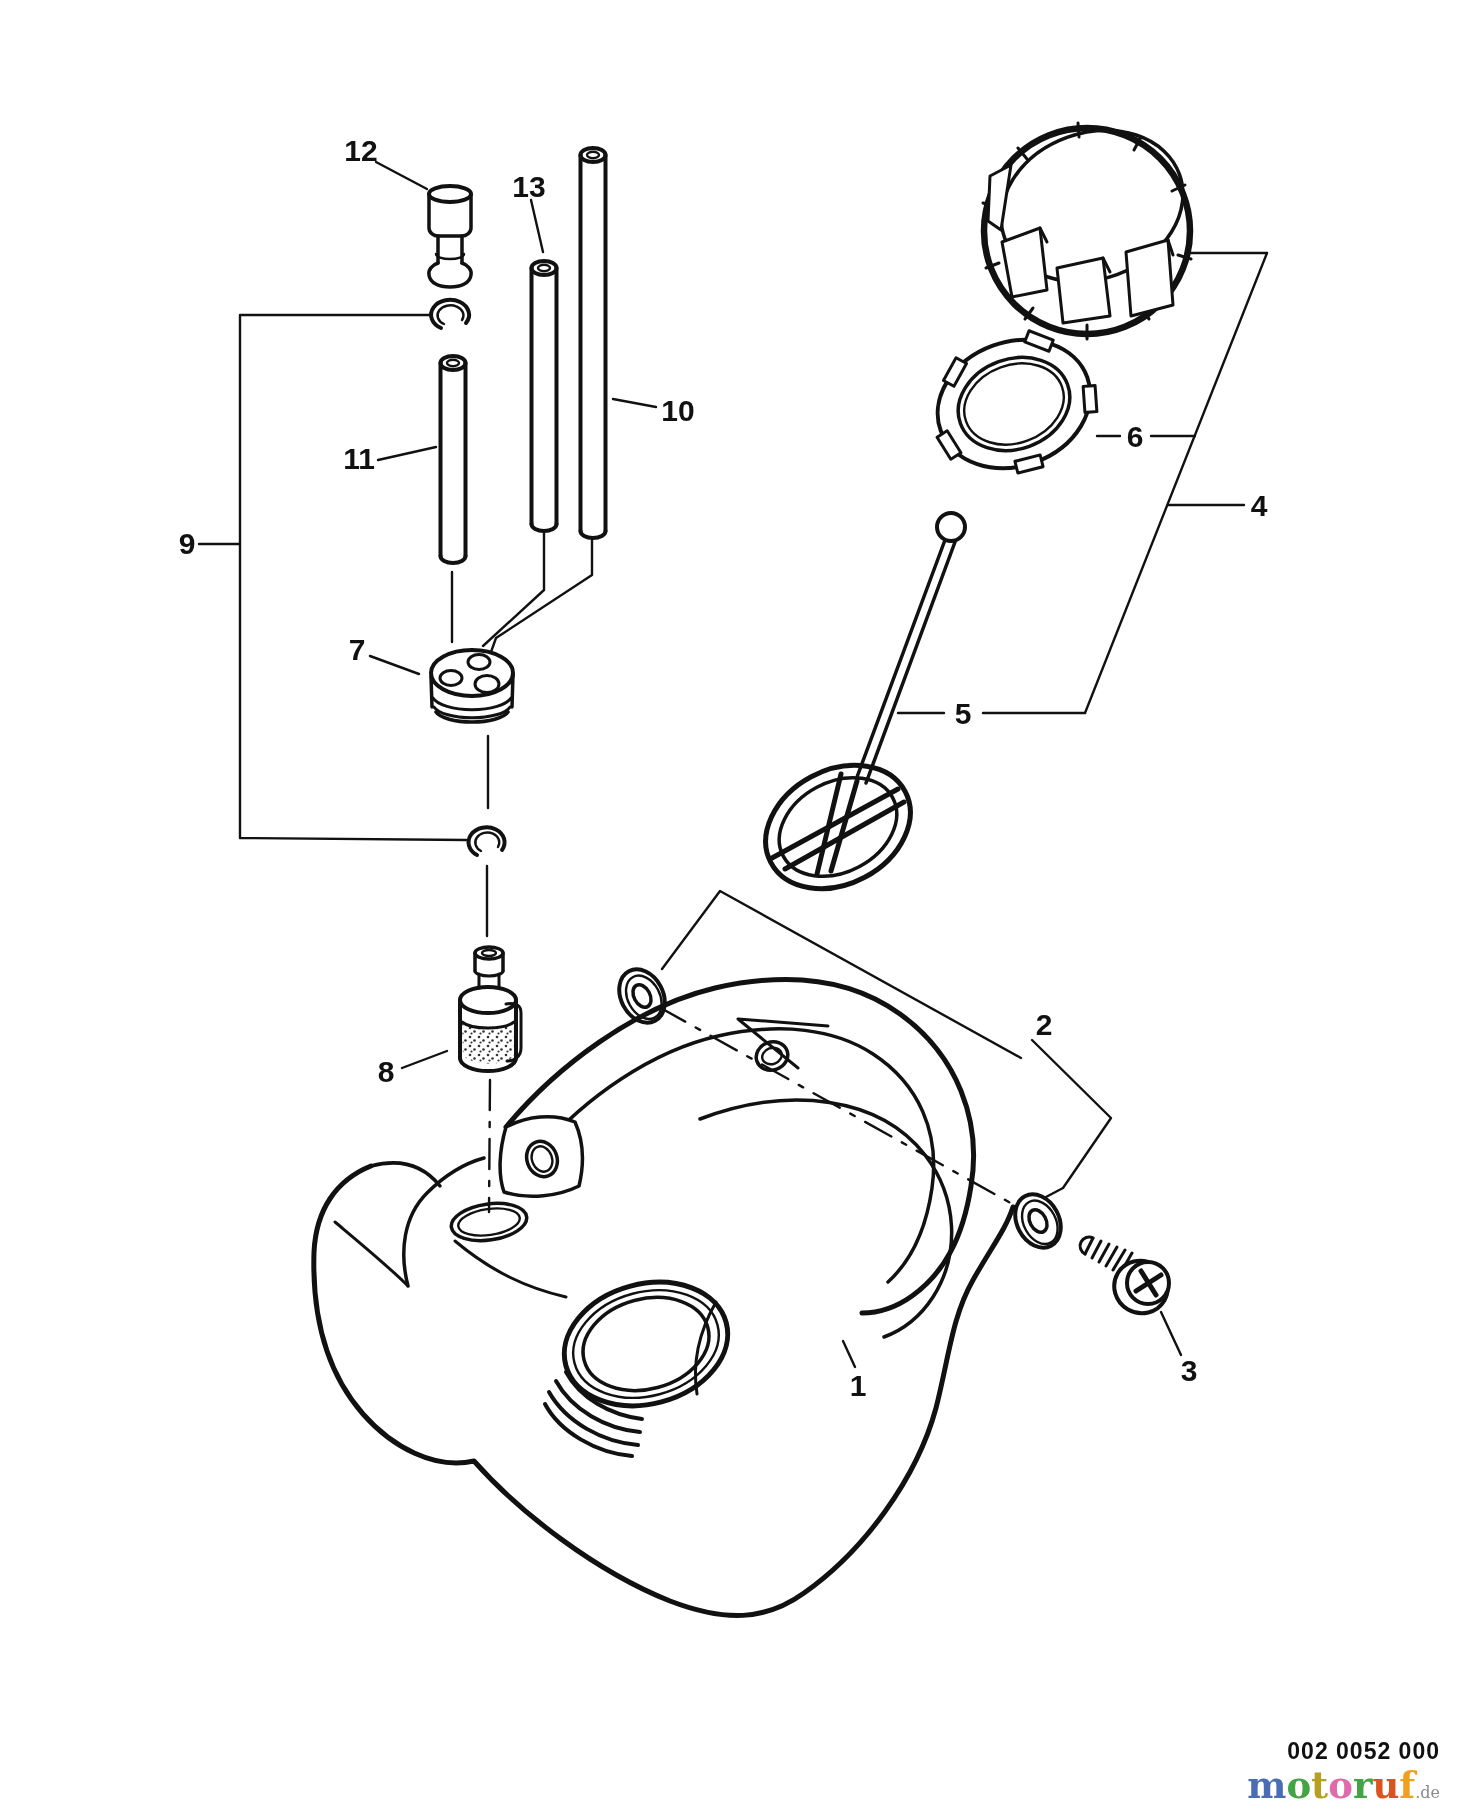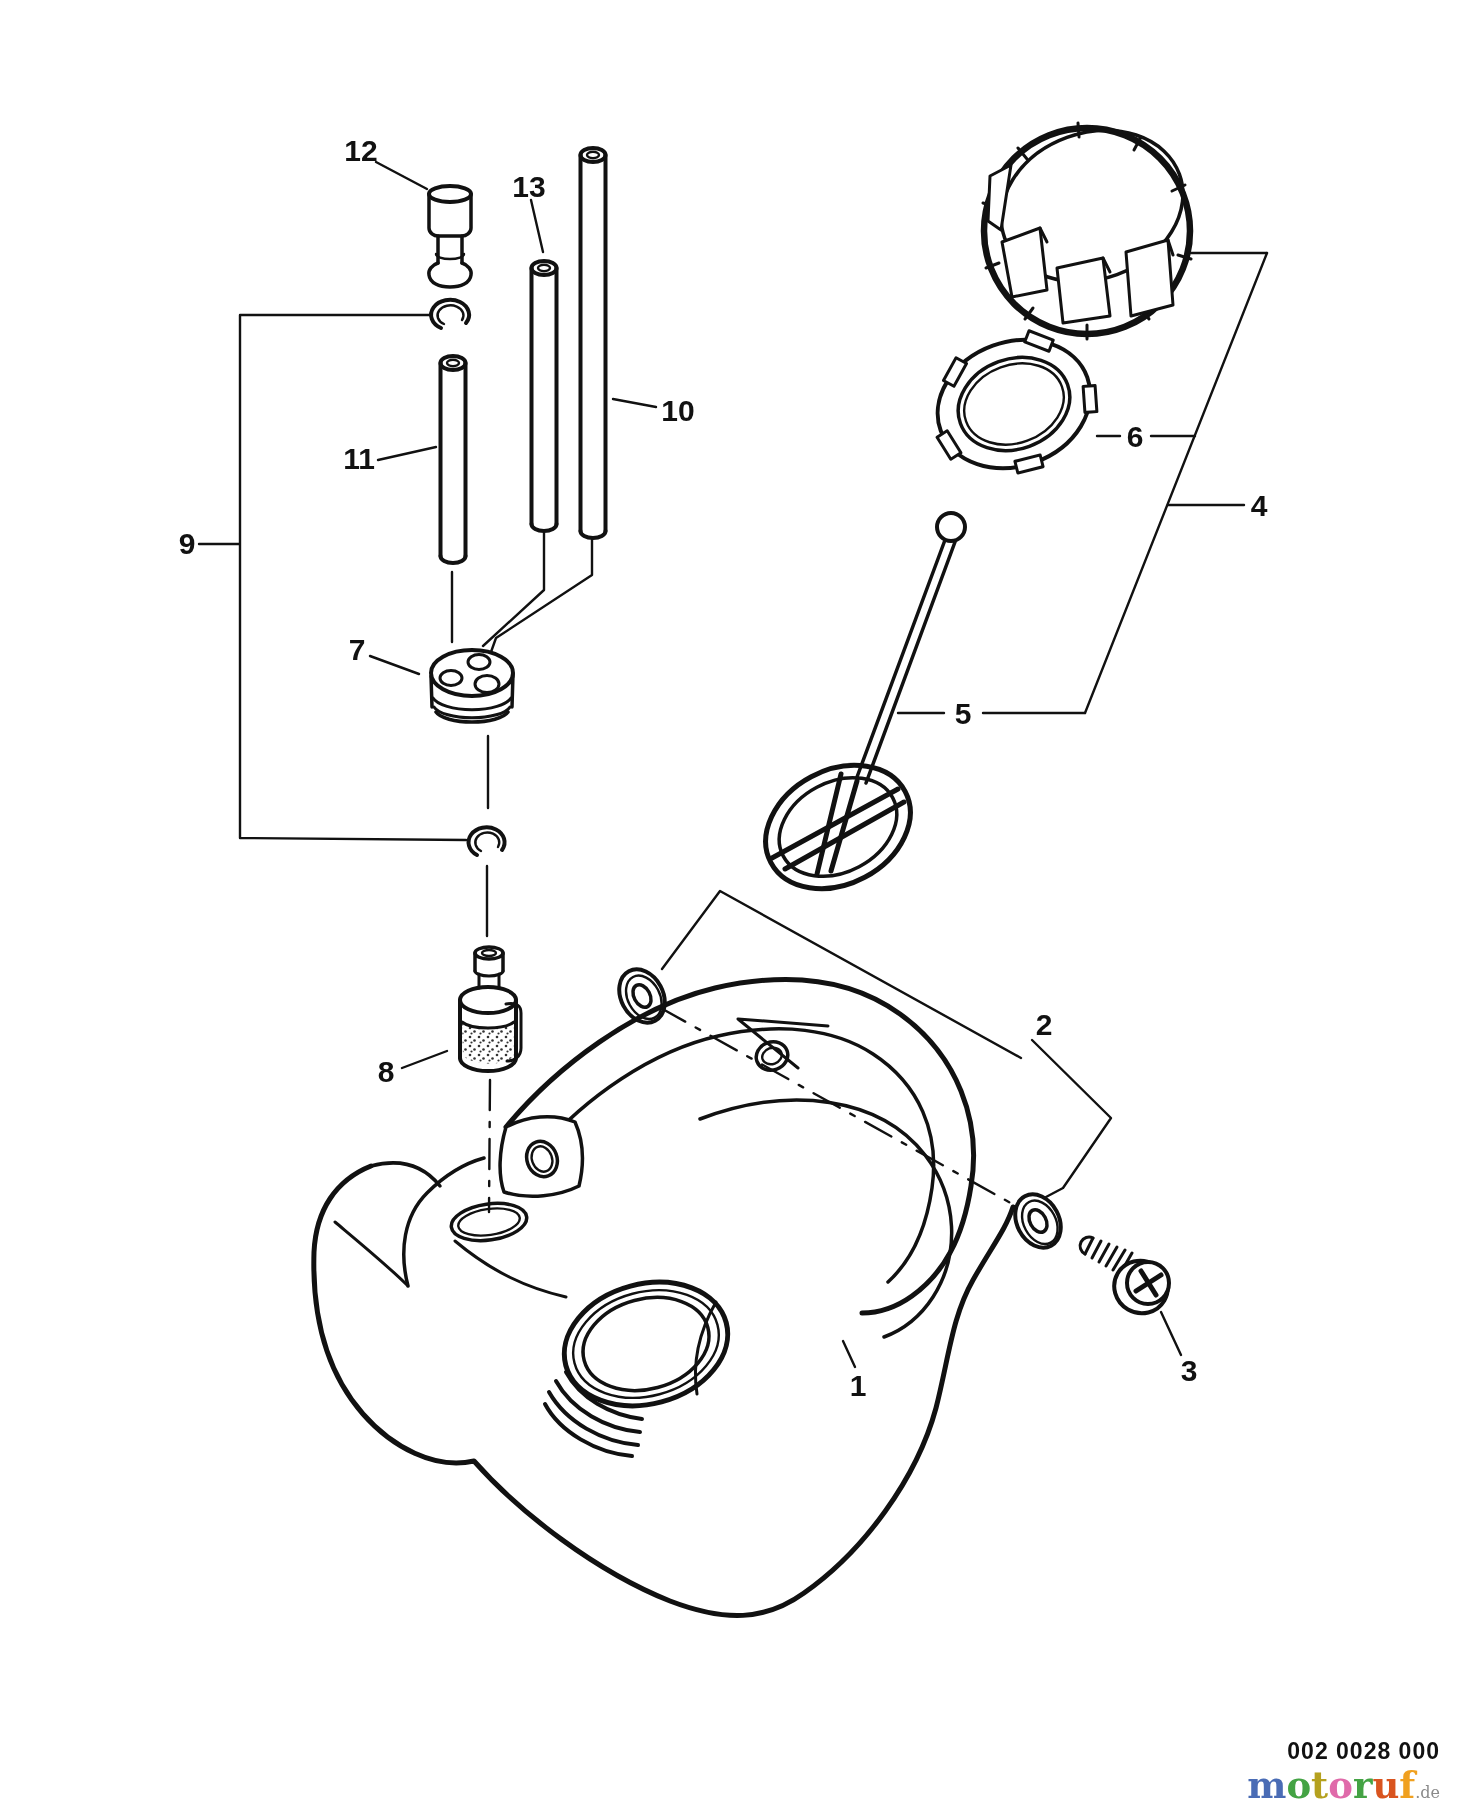--- a/index.html
+++ b/index.html
@@ -266,16 +266,16 @@
     <text class="callout" x="386" y="1082">8</text>
     <text class="callout" x="187" y="554">9</text>
     <text class="callout" x="678" y="421">10</text>
     <text class="callout" x="359" y="469">11</text>
     <text class="callout" x="361" y="161">12</text>
     <text class="callout" x="529" y="197">13</text>
   </g>
 </svg>
 
 <div id="footer">
-  <div id="part-number">002 0028 000</div>
+  <div id="part-number">002 0052 000</div>
   <div id="logo"><span style="color: rgb(74, 108, 181); fill: rgb(74, 108, 181);">m</span><span style="color: rgb(68, 163, 68); fill: rgb(68, 163, 68);">o</span><span style="color: rgb(181, 161, 31); fill: rgb(181, 161, 31);">t</span><span style="color: rgb(224, 106, 170); fill: rgb(224, 106, 170);">o</span><span style="color: rgb(68, 163, 68); fill: rgb(68, 163, 68);">r</span><span style="color: rgb(217, 84, 31); fill: rgb(217, 84, 31);">u</span><span style="color: rgb(240, 160, 31); fill: rgb(240, 160, 31);">f</span><span class="suffix" style="color: rgb(138, 138, 138); fill: rgb(138, 138, 138);">.de</span></div>
 </div>
 </div>
 
 </body></html>

